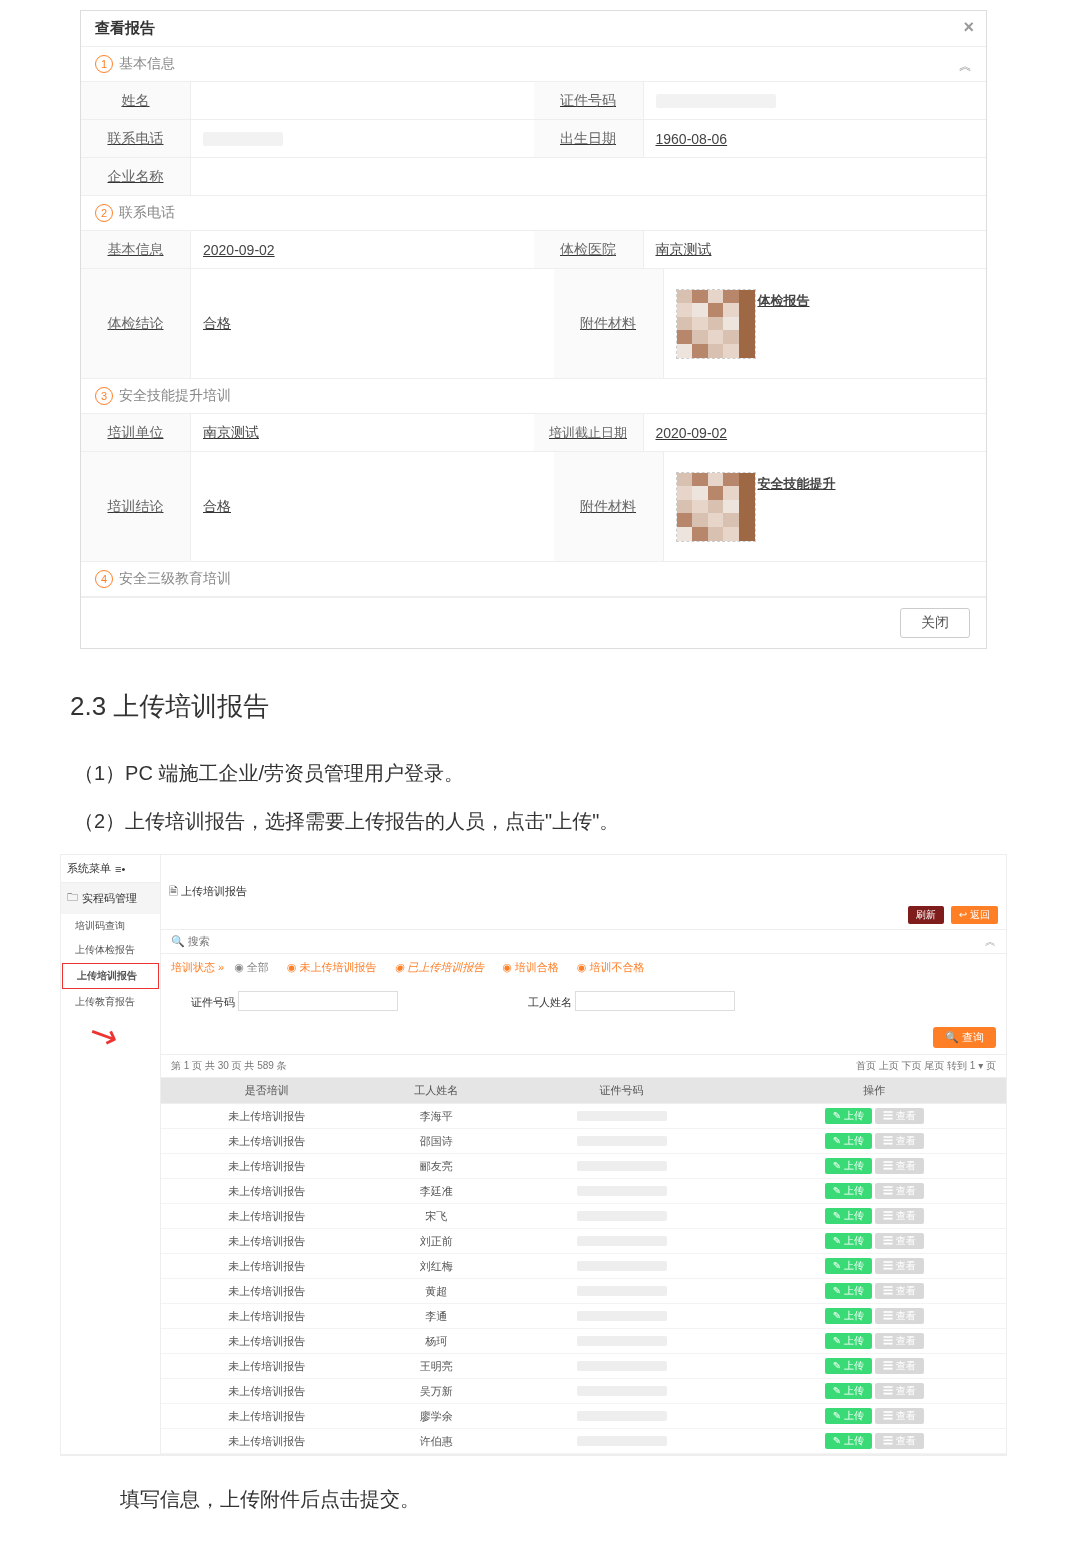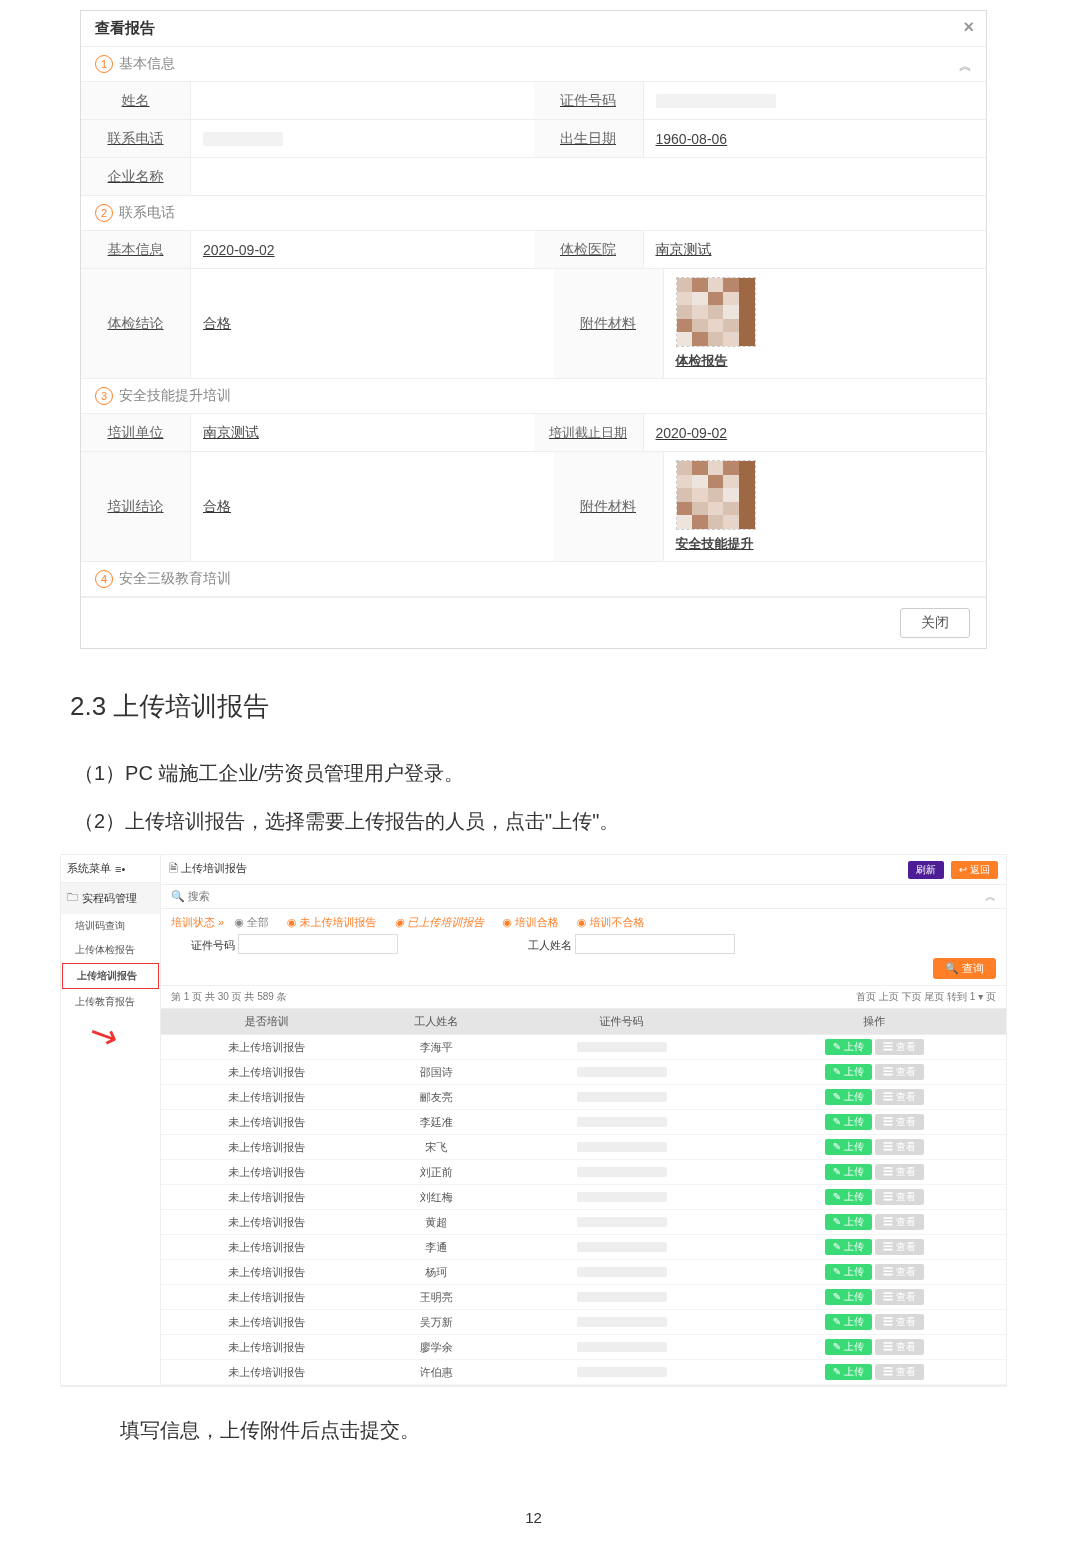--- a/index.html
+++ b/index.html
@@ -10,21 +10,21 @@
   .dialog-header { padding: 8px 14px; font-weight: bold; font-size: 15px; border-bottom: 1px solid #eee; position: relative; }
   .dialog-close { position: absolute; right: 12px; top: 6px; font-size: 18px; color: #999; cursor: pointer; }
   .section-bar { padding: 8px 14px; border-bottom: 1px solid #eee; color: #888; font-size: 14px; position: relative; display: flex; align-items: center; }
   .section-bar .num { display: inline-block; width: 18px; height: 18px; border: 1px solid #ff7f27; border-radius: 50%; color: #ff7f27; font-size: 11px; line-height: 16px; text-align: center; margin-right: 6px; }
   .section-bar .collapse { position: absolute; right: 14px; top: 10px; color: #aaa; font-size: 13px; }
   .form-row { display: flex; border-bottom: 1px solid #eee; min-height: 38px; }
   .form-row.tall { min-height: 110px; gap: 40px; }
   .cell-label { width: 110px; background: #fafafa; color: #666; font-size: 14px; display: flex; align-items: center; justify-content: center; border-right: 1px solid #eee; text-align: center; padding: 4px; }
   .cell-value { flex: 1; padding: 6px 12px; font-size: 14px; color: #444; display: flex; align-items: center; }
   .half { width: 50%; display: flex; text-decoration: underline; }
-  .attach-box { display: flex; flex-direction: column; align-items: flex-start; gap: 2px; }
+  .attach-box { display: flex; flex-direction: row; align-items: flex-start; gap: 2px; }
   .mosaic { width: 80px; height: 70px; display: grid; grid-template-columns: repeat(5,1fr); grid-template-rows: repeat(5,1fr); border: 1px dashed #ccc; }
   .mosaic div { background: #d8c1b0; }
   .mosaic div:nth-child(2n){background:#b8876b;}
   .mosaic div:nth-child(3n){background:#e6d5c8;}
   .mosaic div:nth-child(5n){background:#9f6845;}
   .mosaic div:nth-child(7n){background:#ede4dd;}
   .attach-label { font-weight: bold; font-size: 13px; margin-top: 3px; }
   .redacted { background: #f2f2f2; width: 120px; height: 14px; border-radius: 2px; }
   .dialog-footer { padding: 10px 16px; text-align: right; border-top: 1px solid #eee; }
   .btn-plain { border: 1px solid #ccc; background: #fff; padding: 5px 20px; font-size: 14px; color: #555; cursor: pointer; border-radius: 3px; }
@@ -36,22 +36,22 @@
   .shot2-top { display: flex; border-bottom: 1px solid #eee; }
   .shot2-side { width: 100px; border-right: 1px solid #eee; }
   .shot2-side-head { padding: 6px; font-size: 11px; border-bottom: 1px solid #eee; display:flex; gap:4px; align-items:center;}
   .shot2-menu-hdr { background: #f5f5f5; padding: 6px; font-size: 11px; display: flex; align-items:center; gap:4px;}
   .shot2-menu-item { padding: 5px 6px 5px 14px; color: #555; font-size: 10px; }
   .shot2-menu-item.hl { border: 1.5px solid #e33; margin: 1px; font-weight: bold; }
   .arrow-red { color: #e33; font-size: 34px; line-height: 0.4; transform: rotate(-25deg); display: inline-block; margin: 14px 0 0 28px; }
   .shot2-main { flex: 1; }
   .shot2-tabs { padding: 5px 8px; border-bottom: 1px solid #eee; font-size: 11px; display:flex; justify-content:space-between; align-items:center;}
   .shot2-tabs-r button { font-size: 10px; padding: 2px 8px; border: none; color: #fff; border-radius: 2px; margin-left:4px;}
-  .btn-blue{background:#4c1d95;} .btn-orange{background:#ff7f27;}
-  .shot2-filter { padding: 6px 10px; border-bottom: 1px solid #eee; display:flex; flex-direction:column; gap:4px;}
+  .btn-blue{background:#7f1d1d;margin-top:46px;} .btn-orange{background:#ff7f27;}
+  .shot2-filter { padding: 6px 10px; border-bottom: 1px solid #eee; display:flex; flex-direction:column; gap:16px;}
   .filter-row{display:flex; align-items:center; gap:10px; font-size:11px;}
   .radio-lbl{color:#ff7f27;}
   .radio-lbl.off{color:#888;}
   .input-sm{border:1px solid #ddd; height:20px; width:160px;}
   .shot2-pager{padding:4px 10px; font-size:10px; color:#777; display:flex; justify-content:space-between; border-bottom:1px solid #eee;}
   table.tbl{width:100%; border-collapse:collapse; font-size:11px;}
   table.tbl th{background:#e5e5e5; padding:5px; font-weight:normal; color:#555; border-bottom:1px solid #eee;}
   table.tbl td{padding:4px 6px; border-bottom:1px solid #f3f3f3; text-align:center; color:#555;}
   .btn-up{background:#3adb76; color:#fff; padding:1px 8px; font-size:10px; border-radius:2px; display:inline-block; border:none;}
   .btn-view{background:#d8d8d8; color:#fff; padding:1px 8px; font-size:10px; border-radius:2px; display:inline-block; border:none; margin-left:3px;}

